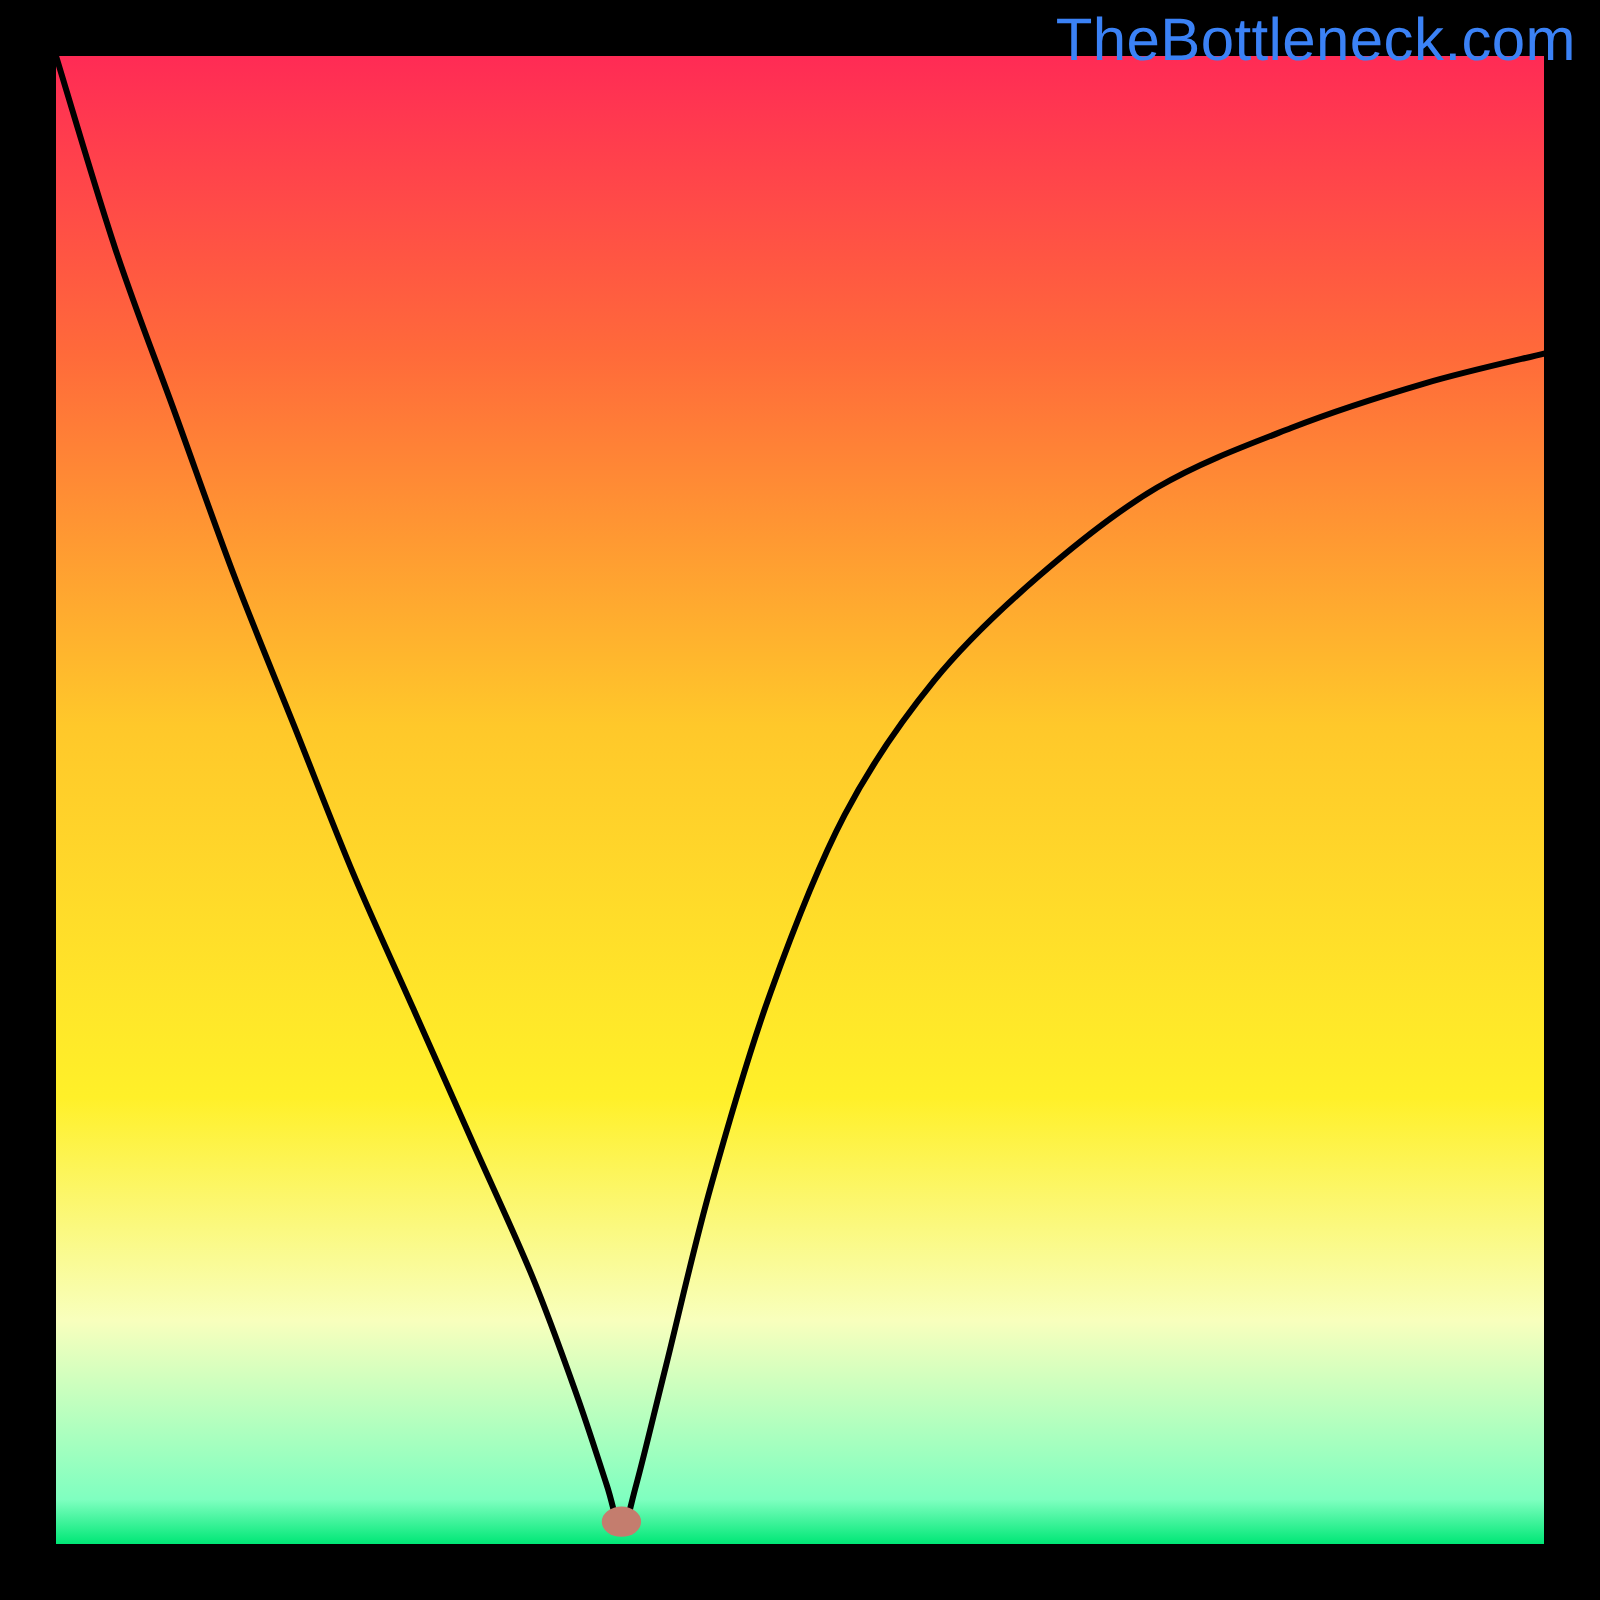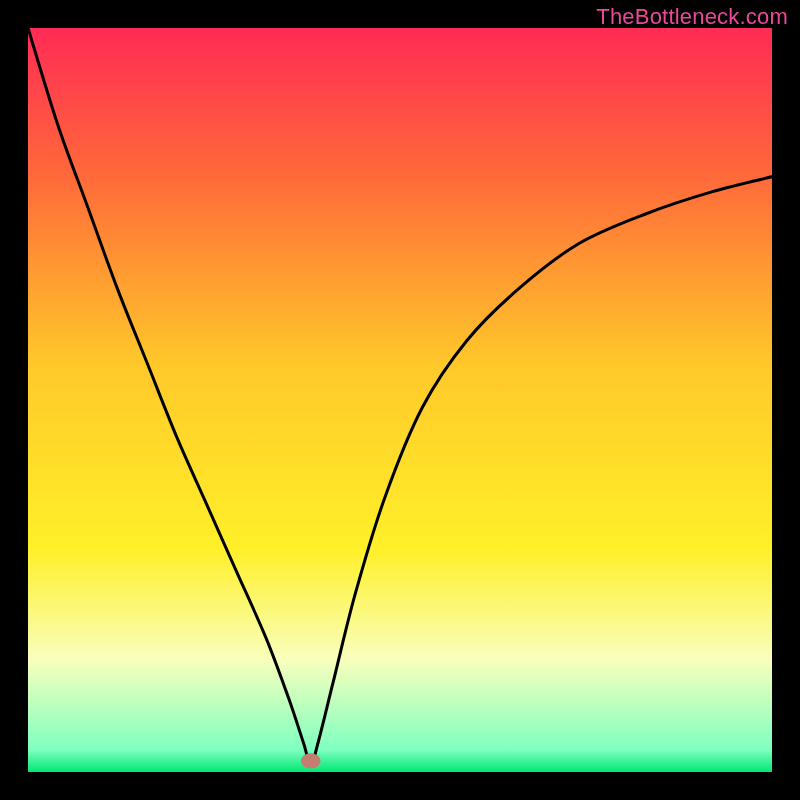--- a/index.html
+++ b/index.html
@@ -14,22 +14,22 @@
   .frame {
     position: relative;
     width: 800px;
     height: 800px;
     background: #000;
   }
   .watermark {
     position: absolute;
     top: 4px;
     right: 12px;
-    color: #ec4899;
-    font-size: 22px;
+    color: #3b82f6;
+    font-size: 30px;
     font-weight: 500;
     letter-spacing: 0.2px;
     z-index: 5;
   }
   .plot {
     position: absolute;
     left: 28px;
     top: 28px;
     width: 744px;
     height: 744px;

